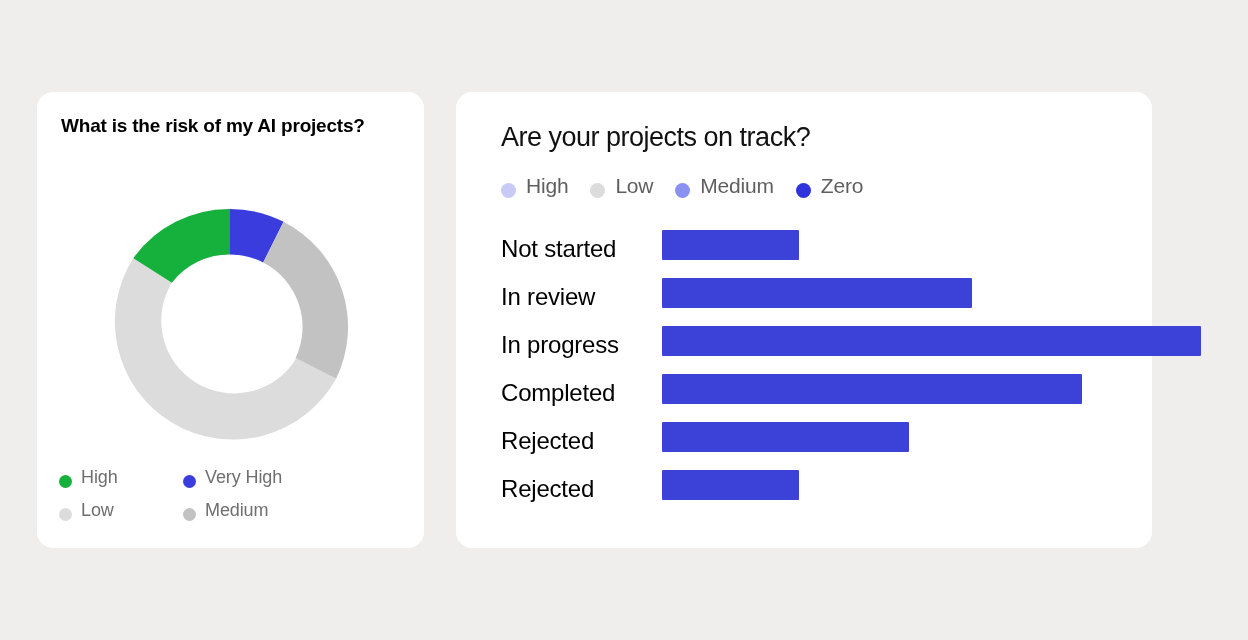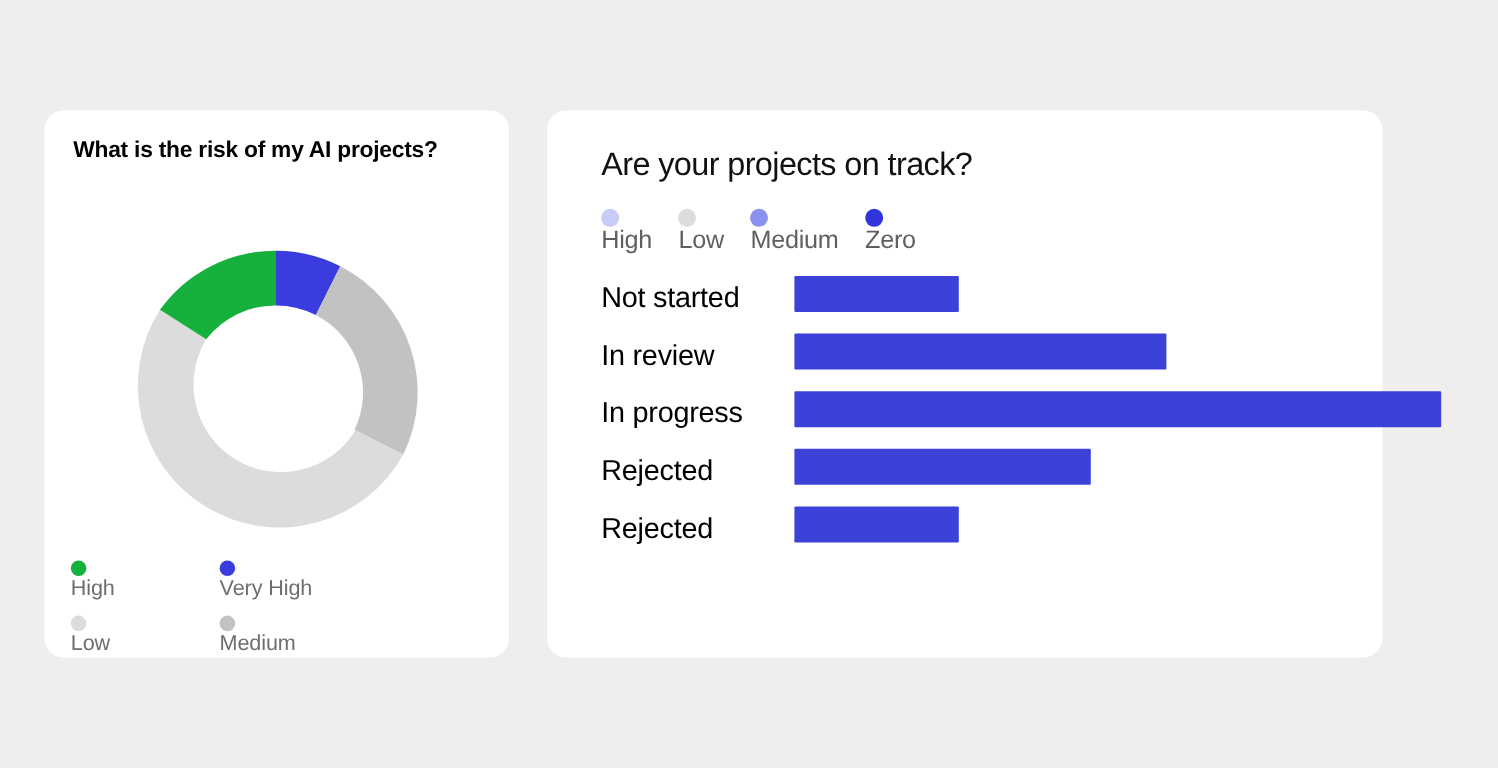--- a/index.html
+++ b/index.html
@@ -79,23 +79,22 @@
     position: absolute;
     left: 22px;
     top: 375px;
     width: 340px;
     display: grid;
     grid-template-columns: 124px auto;
     grid-row-gap: 12px;
   }
   .legend-item {
     display: flex;
-    align-items: flex-start;
-    white-space: nowrap;
-    flex-direction: column;
+    align-items: flex-end;
+    white-space: nowrap;
   }
   .legend-dot {
     width: 13px;
     height: 13px;
     border-radius: 50%;
     flex: 0 0 auto;
     margin-right: 9px;
   }
   .legend-label {
     font-size: 18px;
@@ -244,20 +243,26 @@
             <div class="bar-fill" style="background: rgb(60, 65, 216); width: 309.87px;"></div>
           </div>
         </div>
         <div class="bar-row">
           <div class="bar-label">In progress</div>
           <div class="bar-track">
             <div class="bar-fill" style="background: rgb(60, 65, 216); width: 539px;"></div>
           </div>
         </div>
         <div class="bar-row">
+          <div class="bar-label">Completed</div>
+          <div class="bar-track">
+            <div class="bar-fill" style="background: rgb(60, 65, 216); width: 420.071px;"></div>
+          </div>
+        </div>
+        <div class="bar-row">
           <div class="bar-label">Rejected</div>
           <div class="bar-track">
             <div class="bar-fill" style="background: rgb(60, 65, 216); width: 246.587px;"></div>
           </div>
         </div>
         <div class="bar-row">
           <div class="bar-label">Rejected</div>
           <div class="bar-track">
             <div class="bar-fill" style="background: rgb(60, 65, 216); width: 137.478px;"></div>
           </div>

